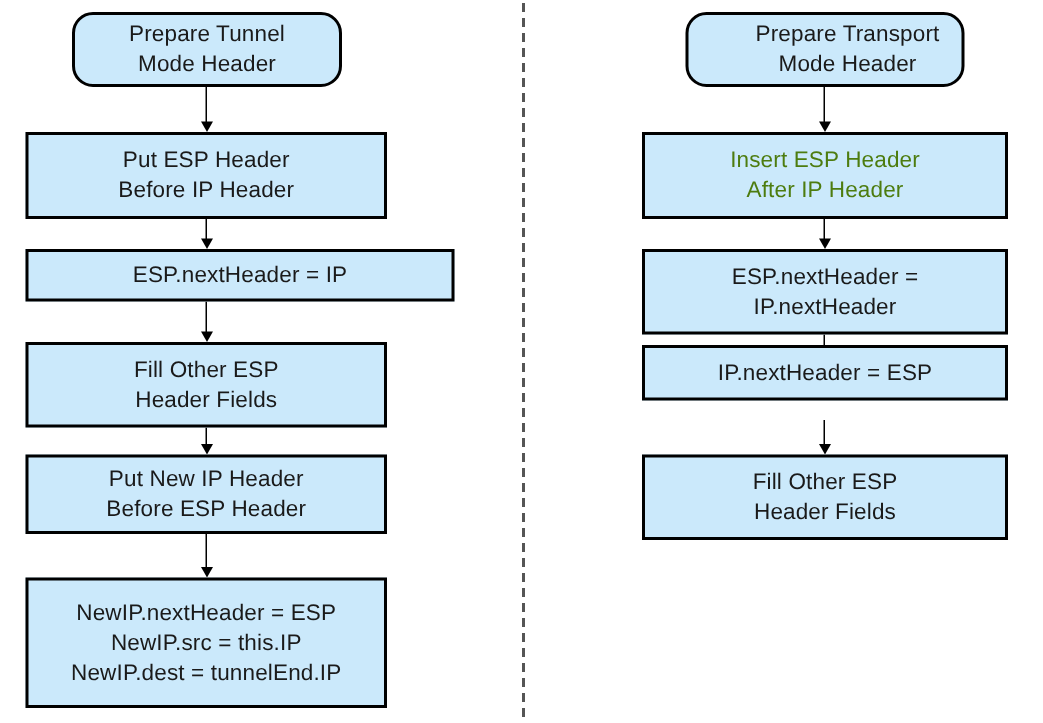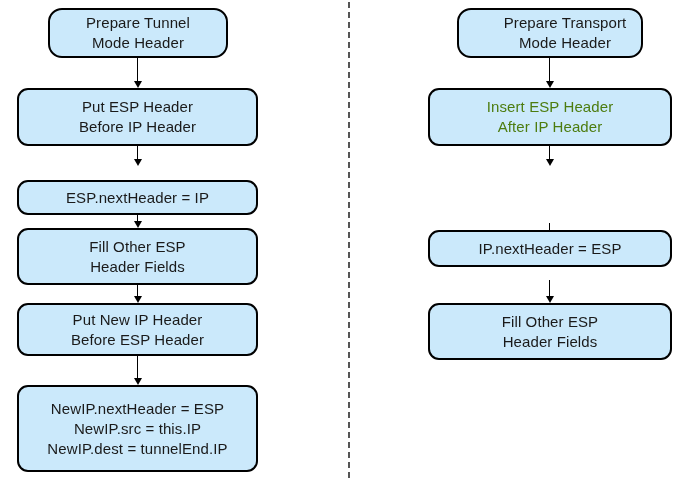--- a/index.html
+++ b/index.html
@@ -34,21 +34,21 @@
     line-height: 20px;
     letter-spacing: 0.1px;
     white-space: pre-line;
     padding: 0 4px;
     user-select: none;
   }
   .node.terminator {
     border-radius: 14px;
   }
   .node.process {
-    border-radius: 11px;
+    border-radius: 0;
   }
 
   
   .connector {
     position: absolute;
     width: 0;
     height: 0;
   }
   .connector .shaft {
     position: absolute;
@@ -96,21 +96,21 @@
       <div class="head" style="top: 11px; border-top-color: rgb(0, 0, 0);"></div>
     </div>
     <div class="connector" style="left: 138px; top: 356px;">
       <div class="shaft" style="height: 23px; background: rgb(0, 0, 0);"></div>
       <div class="head" style="top: 22px; border-top-color: rgb(0, 0, 0);"></div>
     </div>
     <div class="node terminator" style="left: 48px; top: 8px; width: 180px; height: 50px; background: rgb(203, 233, 251); border-color: rgb(0, 0, 0); color: rgb(26, 26, 26);">Prepare Tunnel
 Mode Header</div>
     <div class="node process" style="left: 17px; top: 88px; width: 241px; height: 58px; background: rgb(203, 233, 251); border-color: rgb(0, 0, 0); color: rgb(26, 26, 26);">Put ESP Header
 Before IP Header</div>
-    <div class="node process" style="left: 17px; top: 166px; width: 241px; height: 35px; background: rgb(203, 233, 251); border-color: rgb(0, 0, 0); color: rgb(26, 26, 26); margin-top: 14px;">ESP.nextHeader = IP</div>
+    <div class="node process" style="left: 17px; top: 166px; width: 286px; height: 35px; background: rgb(203, 233, 251); border-color: rgb(0, 0, 0); color: rgb(26, 26, 26);">ESP.nextHeader = IP</div>
     <div class="node process" style="left: 17px; top: 228px; width: 241px; height: 57px; background: rgb(203, 233, 251); border-color: rgb(0, 0, 0); color: rgb(26, 26, 26);">Fill Other ESP
 Header Fields</div>
     <div class="node process" style="left: 17px; top: 385px; width: 241px; height: 87px; background: rgb(203, 233, 251); border-color: rgb(0, 0, 0); color: rgb(26, 26, 26);">NewIP.nextHeader = ESP
 NewIP.src = this.IP
 NewIP.dest = tunnelEnd.IP</div>
     <div class="node process" style="left: 17px; top: 303px; width: 241px; height: 53px; background: rgb(203, 233, 251); border-color: rgb(0, 0, 0); color: rgb(26, 26, 26);">Put New IP Header
 Before ESP Header</div>
     <div class="connector" style="left: 550px; top: 58px;">
       <div class="shaft" style="height: 24px; background: rgb(0, 0, 0);"></div>
       <div class="head" style="top: 23px; border-top-color: rgb(0, 0, 0);"></div>
@@ -124,17 +124,19 @@
       <div class="head" style="top: 13px; border-top-color: rgb(0, 0, 0);"></div>
     </div>
     <div class="connector" style="left: 550px; top: 280px;">
       <div class="shaft" style="height: 17px; background: rgb(0, 0, 0);"></div>
       <div class="head" style="top: 16px; border-top-color: rgb(0, 0, 0);"></div>
     </div>
     <div class="node terminator" style="left: 457px; top: 8px; width: 186px; height: 50px; background: rgb(203, 233, 251); border-color: rgb(0, 0, 0); color: rgb(26, 26, 26); padding-left: 34px;">Prepare Transport
 Mode Header</div>
     <div class="node process" style="left: 428px; top: 88px; width: 244px; height: 58px; background: rgb(203, 233, 251); border-color: rgb(0, 0, 0); color: #4d7c0f;">Insert ESP Header
 After IP Header</div>
+    <div class="node process" style="left: 428px; top: 166px; width: 244px; height: 57px; background: rgb(203, 233, 251); border-color: rgb(0, 0, 0); color: rgb(26, 26, 26);">ESP.nextHeader =
+IP.nextHeader</div>
     <div class="node process" style="left: 428px; top: 230px; width: 244px; height: 37px; background: rgb(203, 233, 251); border-color: rgb(0, 0, 0); color: rgb(26, 26, 26);">IP.nextHeader = ESP</div>
     <div class="node process" style="left: 428px; top: 303px; width: 244px; height: 57px; background: rgb(203, 233, 251); border-color: rgb(0, 0, 0); color: rgb(26, 26, 26);">Fill Other ESP
 Header Fields</div>
     <div class="divider" style="left: 348px; top: 2px; height: 476px; border-left-color: rgb(85, 85, 85);"></div>
   </div>
 
 </body></html>

